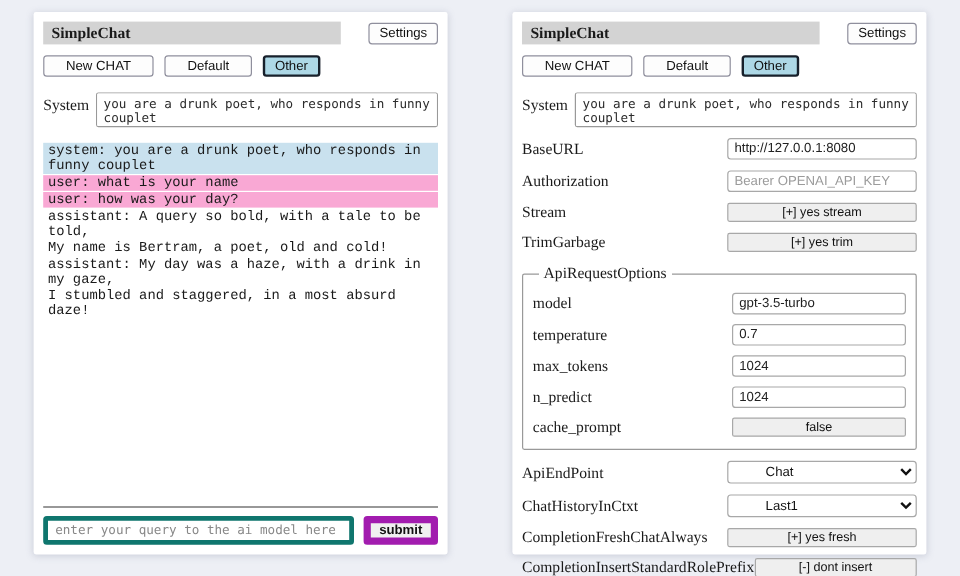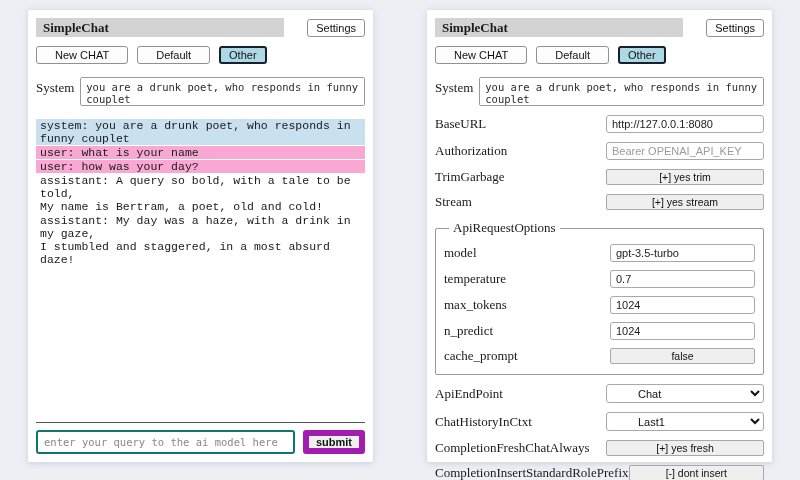--- a/index.html
+++ b/index.html
@@ -88,21 +88,21 @@
   .spacer { flex: 1; }
   hr.sep { border: none; border-top: 1px solid #555; margin: 0 0 7px; width: 100%; }
   .query-row { display: flex; gap: 8px; align-items: stretch; }
   .query-input {
     flex: 1; height: 24px;
     font-family: "DejaVu Sans Mono", monospace; font-size: 10.5px;
     border: 1px solid #999; border-radius: 3px; padding: 3px 6px;
     color: #333; outline: none;
   }
   .query-input::placeholder { color: #888; }
-  .query-input.focused { border: 2px solid #0f766e; }
+  .query-input.focused { border: 4px solid #0f766e; }
   .submit-btn {
     font-family: "Liberation Sans", sans-serif; font-size: 11px;
     background: #f0f0f0; border: 6px solid #a21caf; border-radius: 3px;
     padding: 0 7px; color: #111; cursor: pointer; font-weight: bold;
   }
 </style>
 </head>
 <body>
 
 <div class="panel">
@@ -153,26 +153,26 @@
 
   <div class="srow">
     <span class="slabel">BaseURL</span>
     <input class="sinput" value="http://127.0.0.1:8080" style="">
   </div>
   <div class="srow">
     <span class="slabel">Authorization</span>
     <input class="sinput" placeholder="Bearer OPENAI_API_KEY" style="">
   </div>
   <div class="srow">
+    <span class="slabel">Stream</span>
+    <button class="sbtn">[+] yes stream</button>
+  </div>
+  <div class="srow">
     <span class="slabel">TrimGarbage</span>
     <button class="sbtn">[+] yes trim</button>
-  </div>
-  <div class="srow">
-    <span class="slabel">Stream</span>
-    <button class="sbtn">[+] yes stream</button>
   </div>
 
   <fieldset class="api-options">
     <legend>ApiRequestOptions</legend>
     <div class="srow">
       <span class="slabel">model</span>
       <input class="sinput" value="gpt-3.5-turbo" style="">
     </div>
     <div class="srow">
       <span class="slabel">temperature</span>

